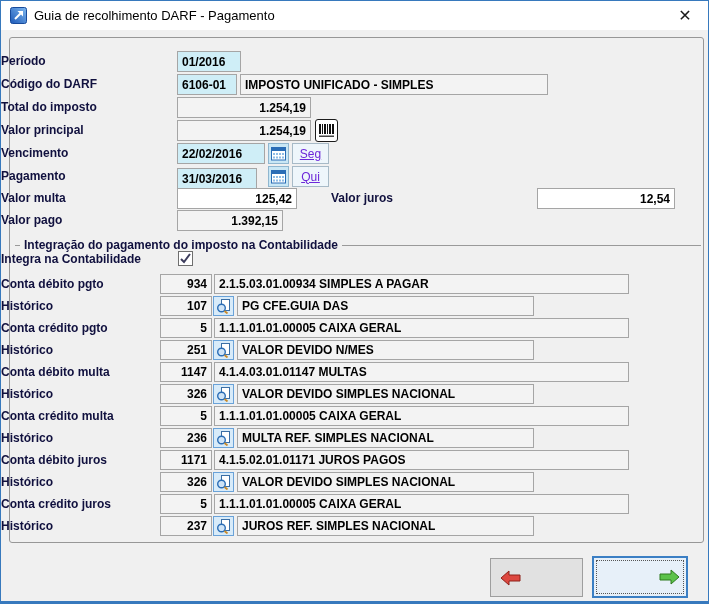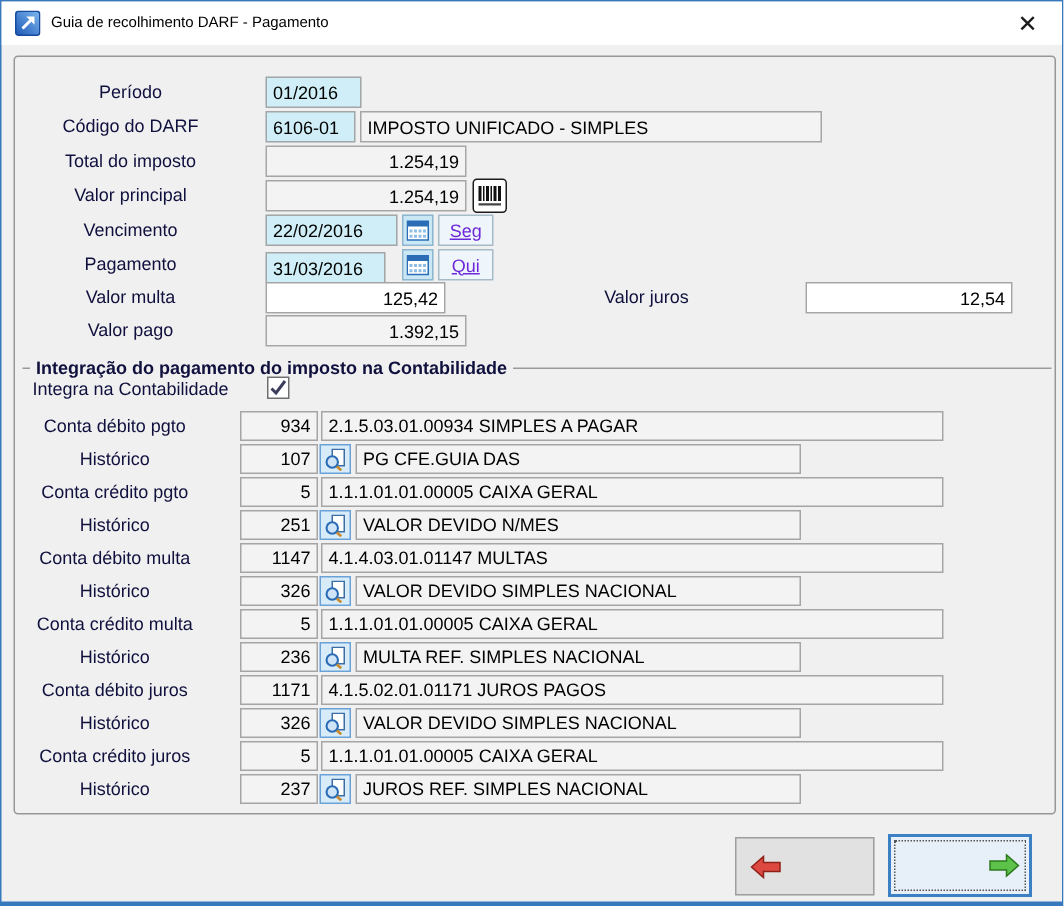--- a/index.html
+++ b/index.html
@@ -1,28 +1,28 @@
 <!DOCTYPE html>
 <html><head>
 <meta charset="utf-8">
 <style>
   html,body{margin:0;padding:0;background:#ffffff;}
   .window{position:relative;width:709px;height:604px;box-sizing:border-box;
           background:#f0f0f0;border:1px solid #3779bd;border-bottom-width:3px;
           font-family:"Liberation Sans",sans-serif;overflow:hidden;}
   .titlebar{position:absolute;left:0;top:0;width:100%;height:29px;background:#ffffff;}
   .appicon{position:absolute;left:9px;top:6px;width:17px;height:17px;}
-  .title{position:absolute;left:33px;top:0;height:29px;line-height:29px;font-size:10px;color:#000;}
+  .title{position:absolute;left:33px;top:0;height:29px;line-height:29px;font-size:13px;color:#000;}
   .close{position:absolute;right:8px;top:2px;width:30px;height:25px;display:flex;align-items:center;
          justify-content:center;font-size:16px;font-weight:300;color:#1b1b1b;cursor:pointer;}
   .panel{position:absolute;left:8px;top:36px;width:693px;height:504px;border:1px solid #979797;border-radius:3px;}
-  .lbl{position:absolute;font-size:12px;font-weight:normal;color:#10103e;text-align:center;
+  .lbl{position:absolute;font-size:12px;font-weight:bold;color:#10103e;text-align:left;
        height:21px;line-height:21px;white-space:nowrap;}
   .field{position:absolute;height:21px;box-sizing:border-box;border:1px solid #a5a5a5;background:#f3f3f3;
-         font-size:12px;font-weight:normal;color:#000;padding:0 4px;display:flex;align-items:center;
+         font-size:12px;font-weight:bold;color:#000;padding:0 4px;display:flex;align-items:center;
          overflow:hidden;white-space:nowrap;}
   .field.num{justify-content:flex-end;}
   .field.cyan{background:#cfeef7;}
   .field.white{background:#ffffff;}
   .iconbtn{position:absolute;box-sizing:border-box;display:flex;align-items:center;justify-content:center;cursor:pointer;}
   .calbtn{width:21px;height:21px;border:1px solid #8fb6cf;background:#c9e7f5;}
   .chip{position:absolute;box-sizing:border-box;border:1px solid #a7bac7;background:#eef6fb;font-size:12px;
         color:#6d28d9;display:flex;align-items:center;justify-content:center;height:21px;text-decoration:underline;}
   .barcodebtn{width:23px;height:23px;border:1px solid #1c1c1c;border-radius:3px;background:#fff;}
   .legendline{position:absolute;left:14px;top:244px;width:686px;border-top:1px solid #9a9a9a;height:0;}
@@ -133,21 +133,21 @@
     </svg>
   </div>
   <div class="chip" style="left:291px;top:165px;width:37px">Qui</div>
 
   <div class="lbl" style="left:0;width:172px;top:187px">Valor multa</div>
   <div class="field num white" style="left:176px;top:187px;width:120px">125,42</div>
   <div class="lbl" style="left:330px;width:200px;top:187px">Valor juros</div>
   <div class="field num white" style="left:536px;top:187px;width:138px">12,54</div>
 
   <div class="lbl" style="left:0;width:172px;top:209px">Valor pago</div>
-  <div class="field num" style="left:176px;top:209px;width:134px">1.392,15</div>
+  <div class="field num" style="left:176px;top:209px;width:106px">1.392,15</div>
 
   <div class="legendline"></div>
   <div class="legend">Integração do pagamento do imposto na Contabilidade</div>
 
   <div class="lbl" style="left:0;width:172px;top:248px">Integra na Contabilidade</div>
   <div class="checkbox checked">
     <svg width="13" height="13" viewBox="0 0 13 13">
       <polyline points="2,7 5,10 11,2" fill="none" stroke="#3c3c5c" stroke-width="2"></polyline>
     </svg>
   </div>

